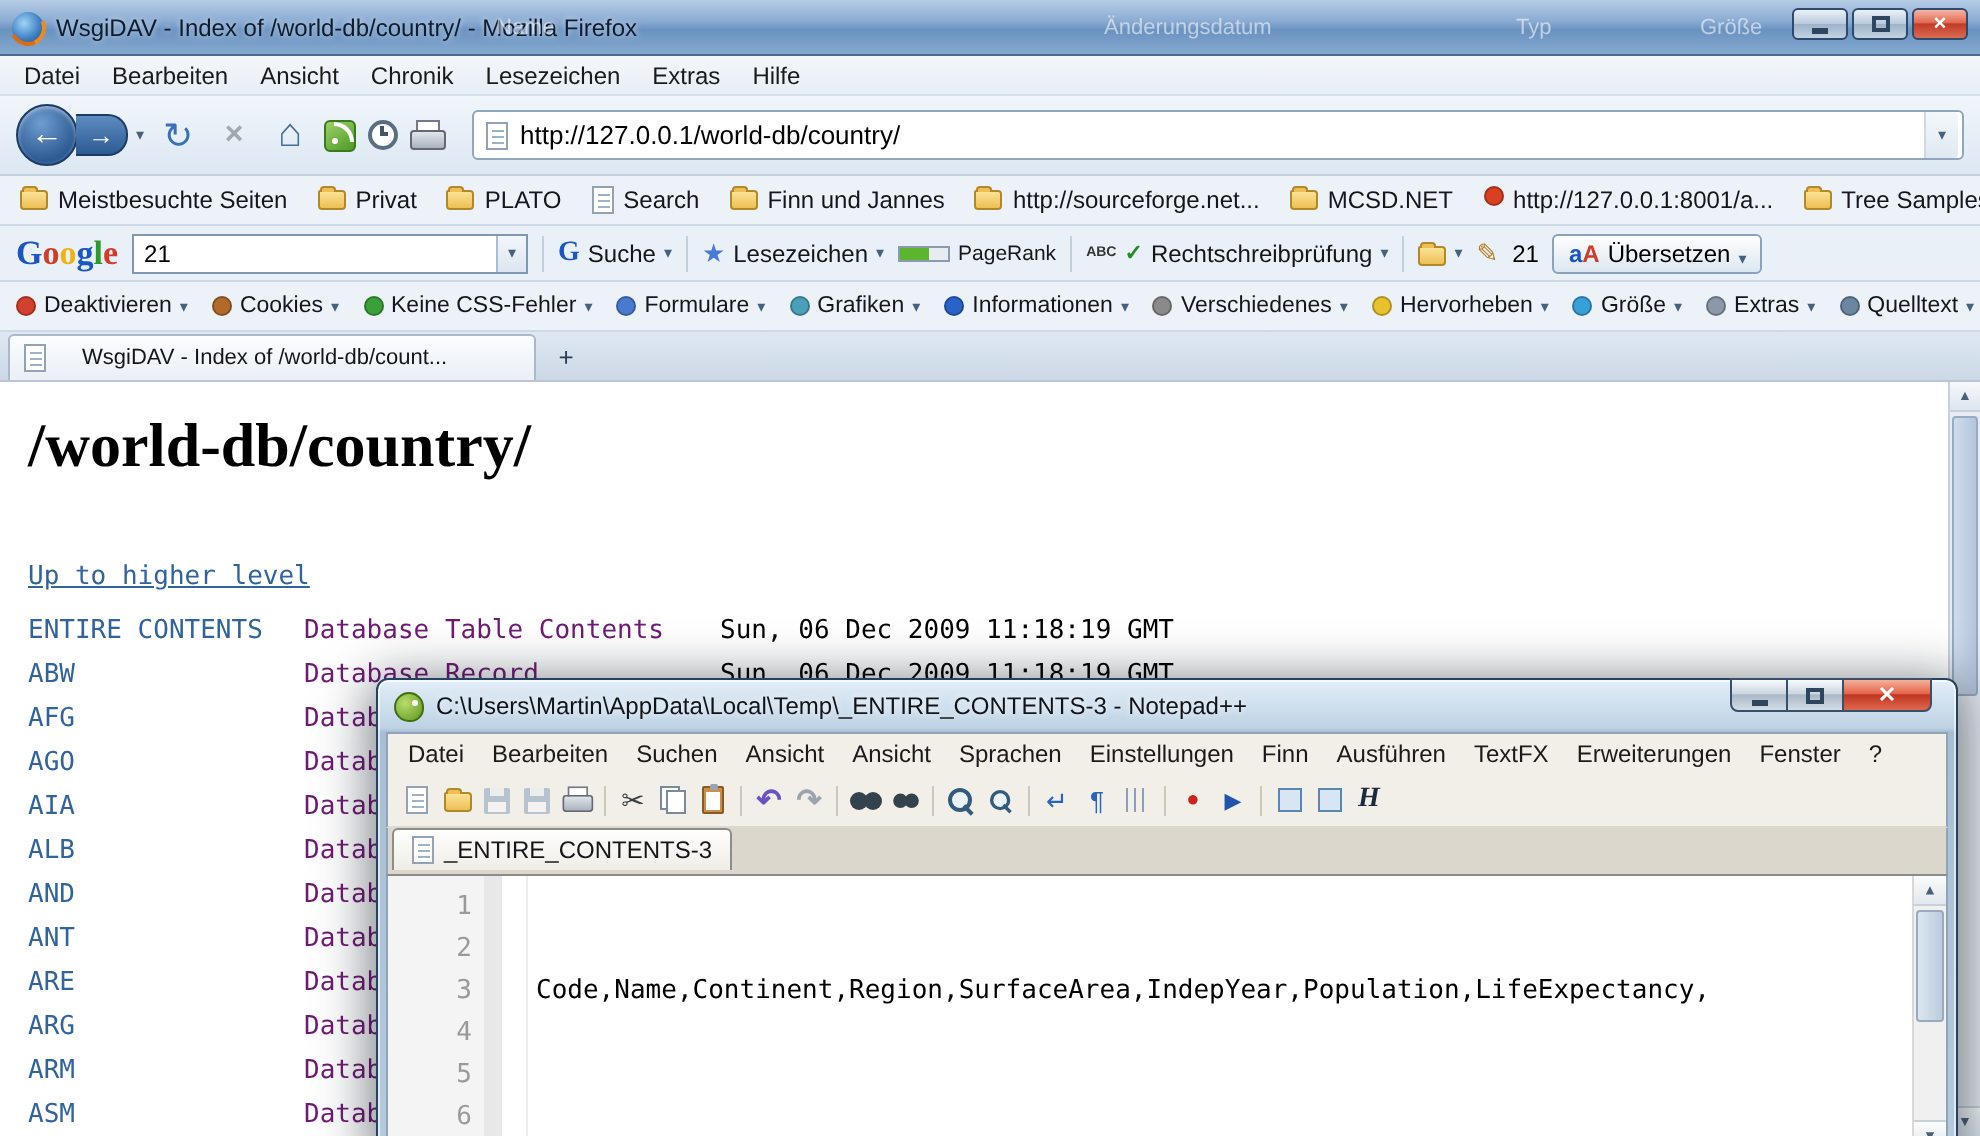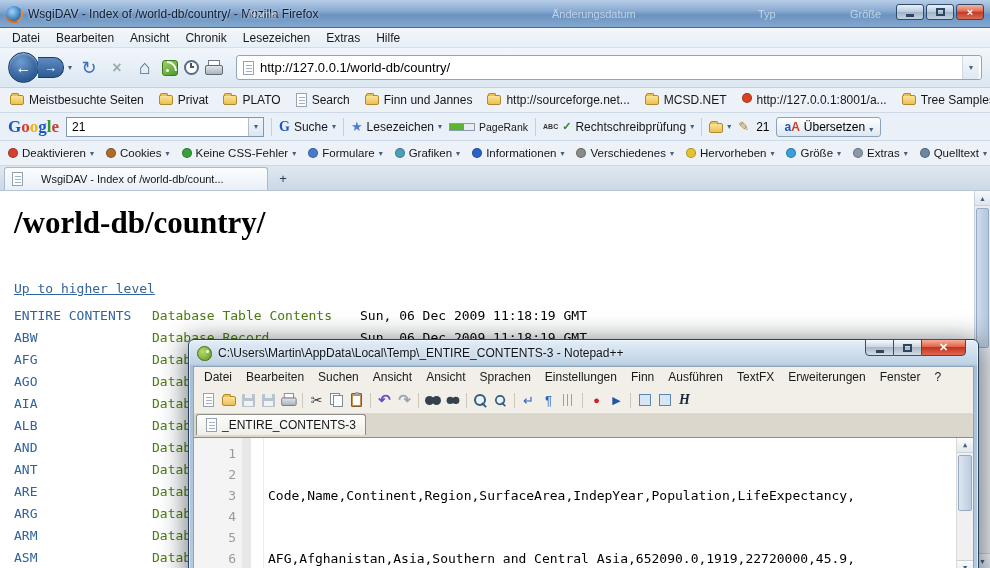--- a/index.html
+++ b/index.html
@@ -60,21 +60,21 @@
 .tab{height:23px;width:264px;background:linear-gradient(#fcfdfe,#e9eff6);border:1px solid #a9b8ca;border-bottom:none;border-radius:3px 3px 0 0;display:flex;align-items:center;gap:18px;padding:0 7px;font-size:11px;color:#15161a}
 .tab-label{overflow:hidden;text-overflow:ellipsis;white-space:nowrap}
 .newtab{width:24px;height:19px;margin-bottom:2px;display:flex;align-items:center;justify-content:center;font-size:13px;color:#2a3c50}
 
 .content{flex:1;background:#fff;position:relative;padding:8px 0 0 14px;overflow:hidden}
 .content h1{font-family:"Liberation Serif",serif;font-size:31px;margin:6px 0 0;color:#000}
 .uplink{display:inline-block;margin-top:40px;font-size:13px;color:#31639c;text-decoration:underline}
 .dtable{margin-top:7px;font-size:13px}
 .drow{display:flex;height:22px;align-items:center}
 .dname{width:138px;flex:none;color:#31639c;white-space:pre}
-.dtype{width:208px;flex:none;color:#4d7c0f}
+.dtype{width:208px;flex:none;color:#701a75}
 .ddate{color:#000}
 .pg-scroll{position:absolute;right:0;top:0;bottom:0;width:16px;background:#e8ecf2;border-left:1px solid #c8d2dc}
 .pg-arrow{position:absolute;left:0;right:0;top:0;height:15px;display:flex;align-items:center;justify-content:center;font-size:7px;color:#4a607a;background:linear-gradient(#f6f9fc,#dde5ee);border-bottom:1px solid #c8d2dc}
 .pg-arrow.down{top:auto;bottom:0;border-top:1px solid #c8d2dc;border-bottom:none}
 .pg-thumb{position:absolute;left:1px;right:1px;top:17px;height:140px;background:linear-gradient(90deg,#cfdced,#b4c6dc);border:1px solid #96abc4;border-radius:2px}
 
 
 .i-page{width:11px;height:14px;background:#fff;border:1px solid #93a3b3;position:relative;flex:none}
 .i-page::before{content:"";position:absolute;left:2px;top:3px;width:6px;height:1px;background:#9fb3c6;box-shadow:0 3px 0 #9fb3c6,0 6px 0 #9fb3c6}
 .i-folder{width:14px;height:10px;background:linear-gradient(#fbe296,#edbf55);border:1px solid #b08a28;border-radius:1px 2px 2px 2px;position:relative;margin-top:2px;flex:none}
@@ -513,21 +513,20 @@
       <div>2</div>
       <div>3</div>
       <div>4</div>
       <div>5</div>
       <div>6</div>
     </div>
     <div class="npp-bmargin"></div>
     <div class="npp-fmargin"></div>
     <div class="npp-code">
       <div>Code,Name,Continent,Region,SurfaceArea,IndepYear,Population,LifeExpectancy,</div>
-      <div>AFG,Afghanistan,Asia,Southern and Central Asia,652090.0,1919,22720000,45.9,</div>
       
       
       
       
     </div>
     <div class="npp-vscroll">
       <span class="npp-varrow">▲</span>
       <span class="npp-vthumb"></span>
       <span class="npp-varrow down">▼</span>
     </div>

